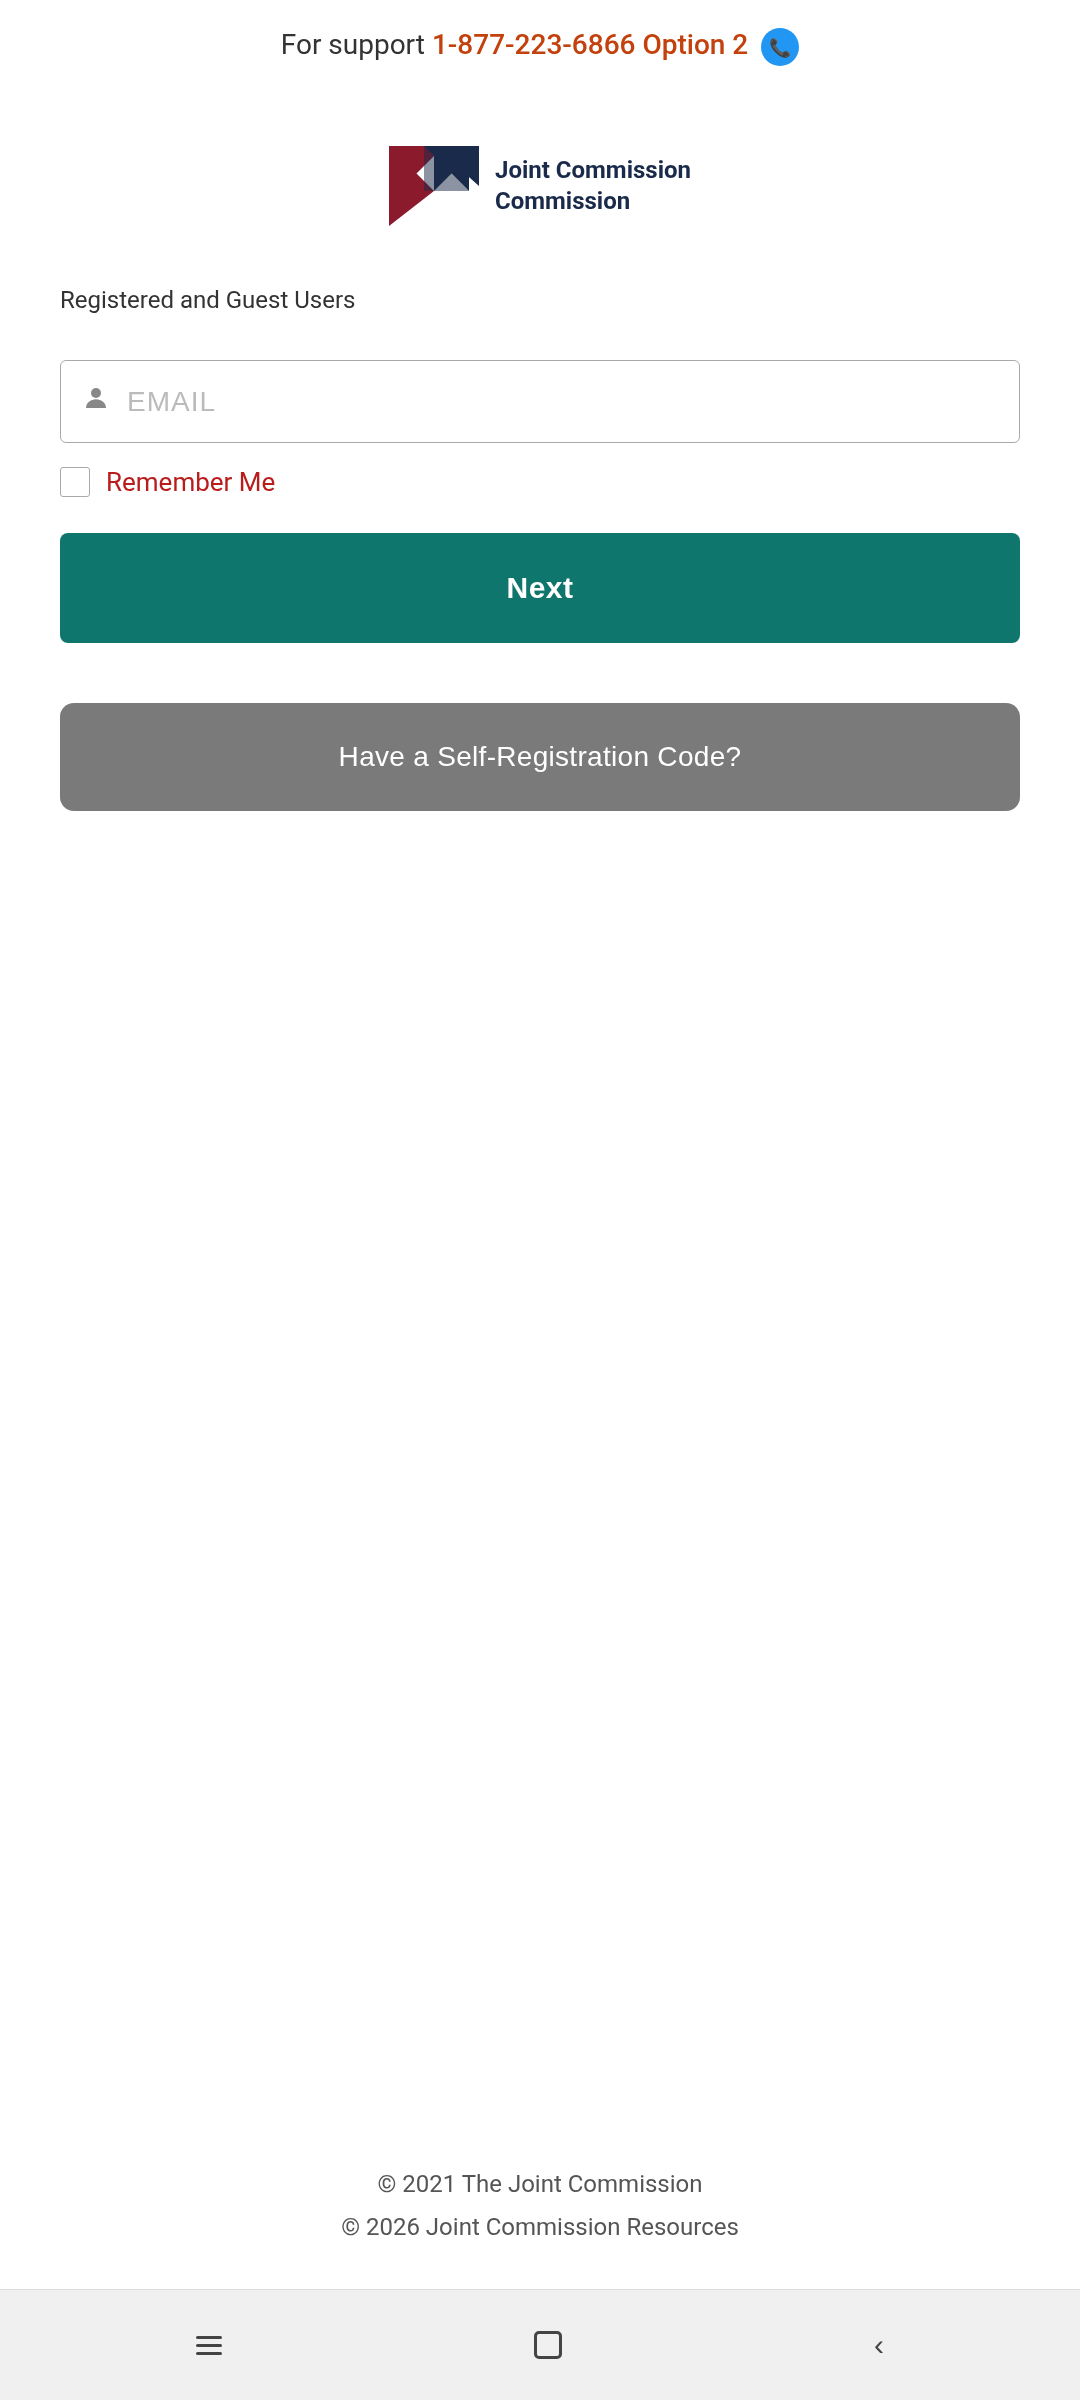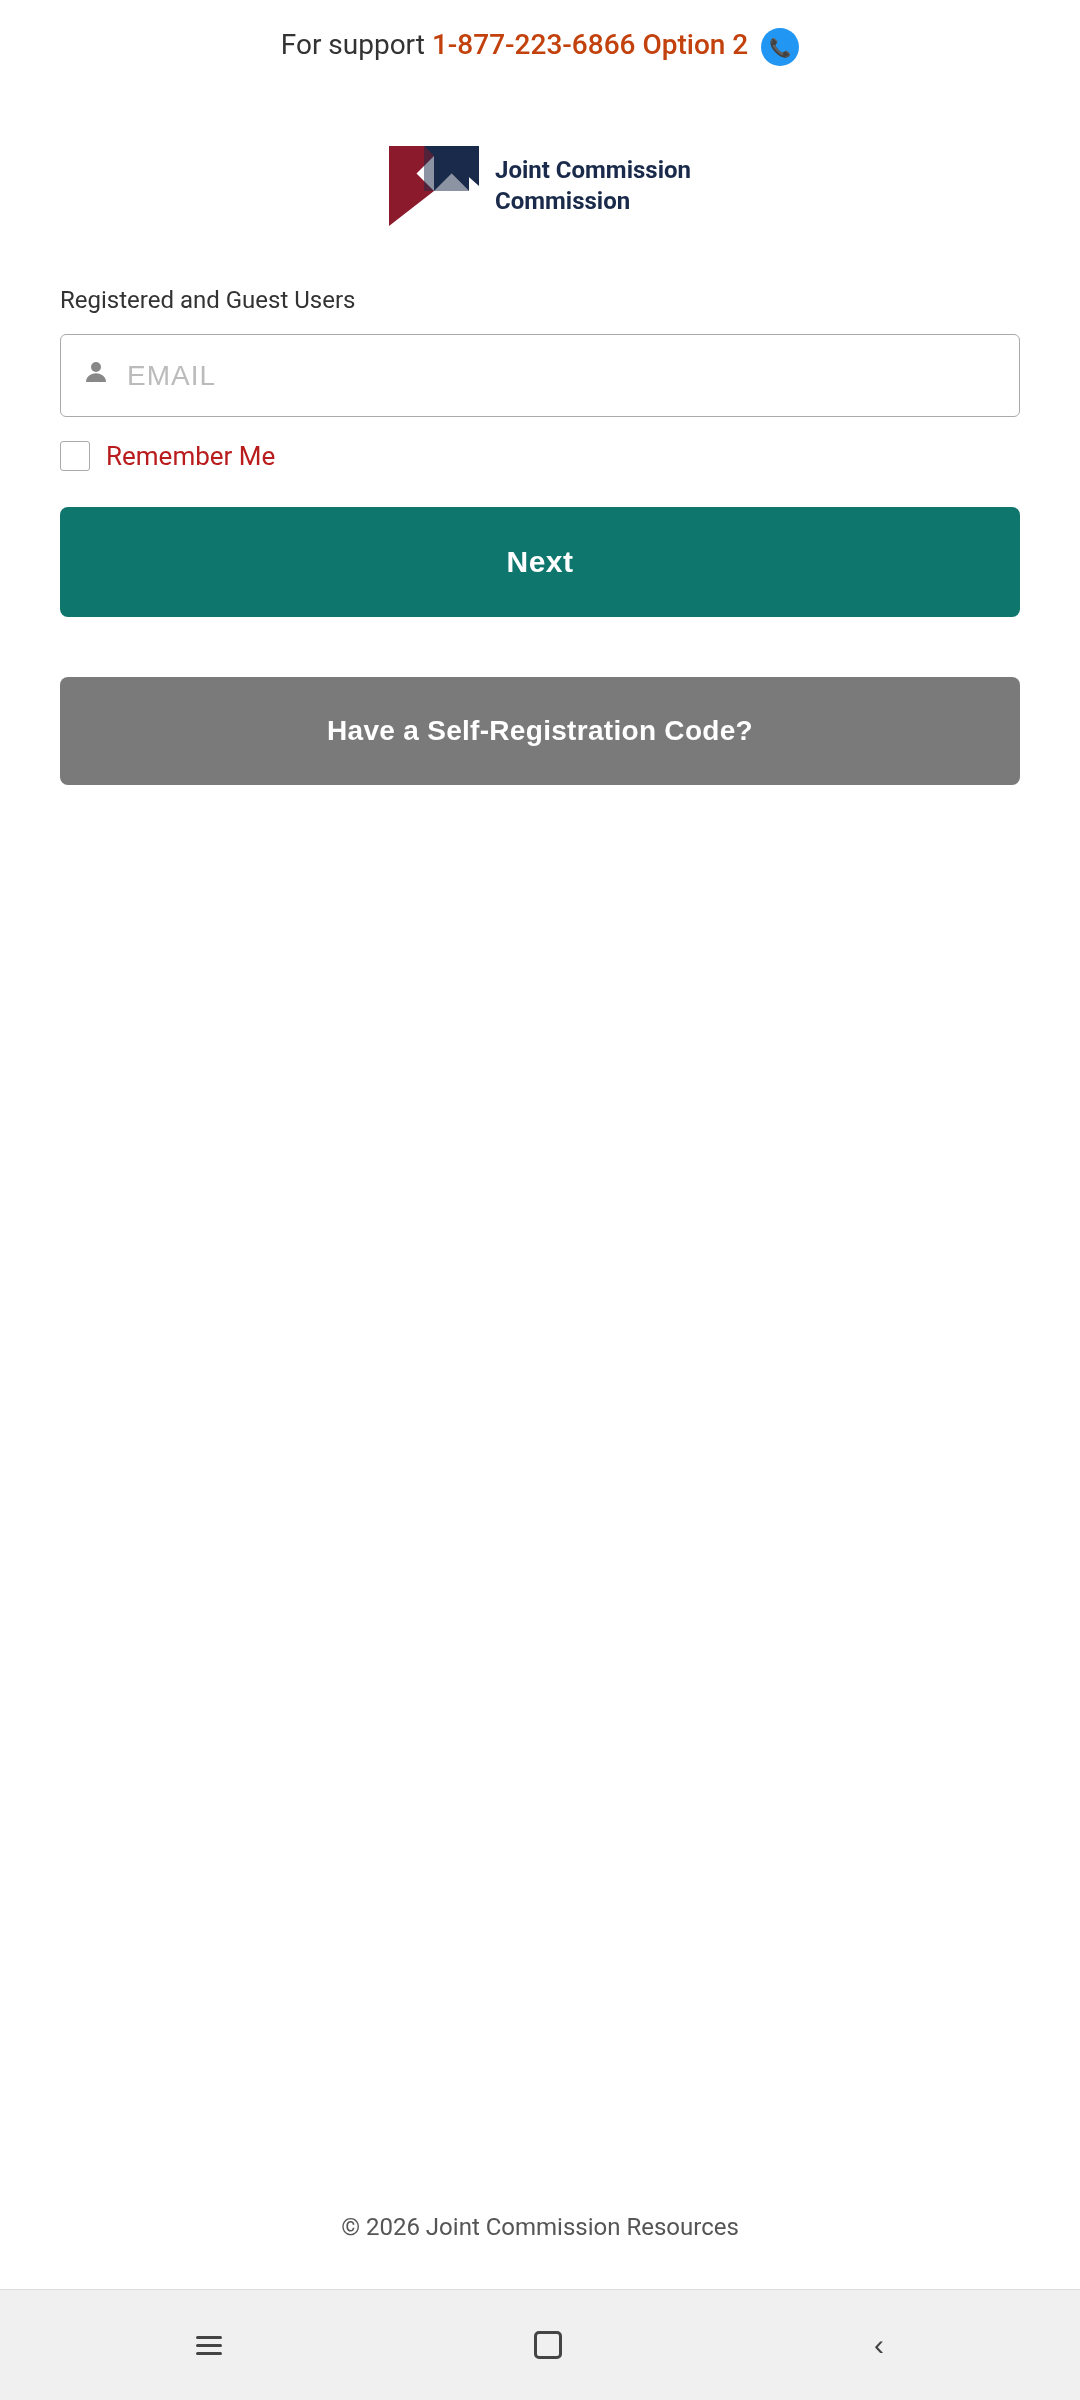--- a/index.html
+++ b/index.html
@@ -86,20 +86,21 @@
     }
 
     .email-input-wrapper {
       display: flex;
       align-items: center;
       border: 1.5px solid #aaa;
       border-radius: 6px;
       padding: 22px 20px;
       margin-bottom: 24px;
       background: #fff;
+      margin-top: 26px;
     }
 
     .user-icon {
       color: #888;
       font-size: 28px;
       margin-right: 16px;
     }
 
     .email-input {
       border: none;
@@ -152,24 +153,24 @@
       cursor: pointer;
       width: 100%;
       letter-spacing: 0.5px;
       margin-bottom: 60px;
     }
 
     .self-registration-button {
       background: #7a7a7a;
       color: #fff;
       border: none;
-      border-radius: 8px;
+      border-radius: 14px;
       padding: 38px 36px;
       font-size: 28px;
-      font-weight: 700;
+      font-weight: 400;
       cursor: pointer;
       width: 100%;
       letter-spacing: 0.3px;
     }
 
     .footer-area {
       text-align: center;
       padding: 60px 40px 40px;
     }
 
@@ -280,20 +281,21 @@
   </div>
 
   <button class="next-button">Next</button>
 
   <button class="self-registration-button">Have a Self-Registration Code?</button>
 
 </div>
 
 <div class="footer-area">
   <div class="footer-text">
+    <div>© 2021 The Joint Commission</div>
     <div>© 2026 Joint Commission Resources</div>
   </div>
 </div>
 
 <div class="bottom-nav">
   <button class="nav-btn">
     <div class="nav-lines">
       <div class="nav-line"></div>
       <div class="nav-line"></div>
       <div class="nav-line"></div>

